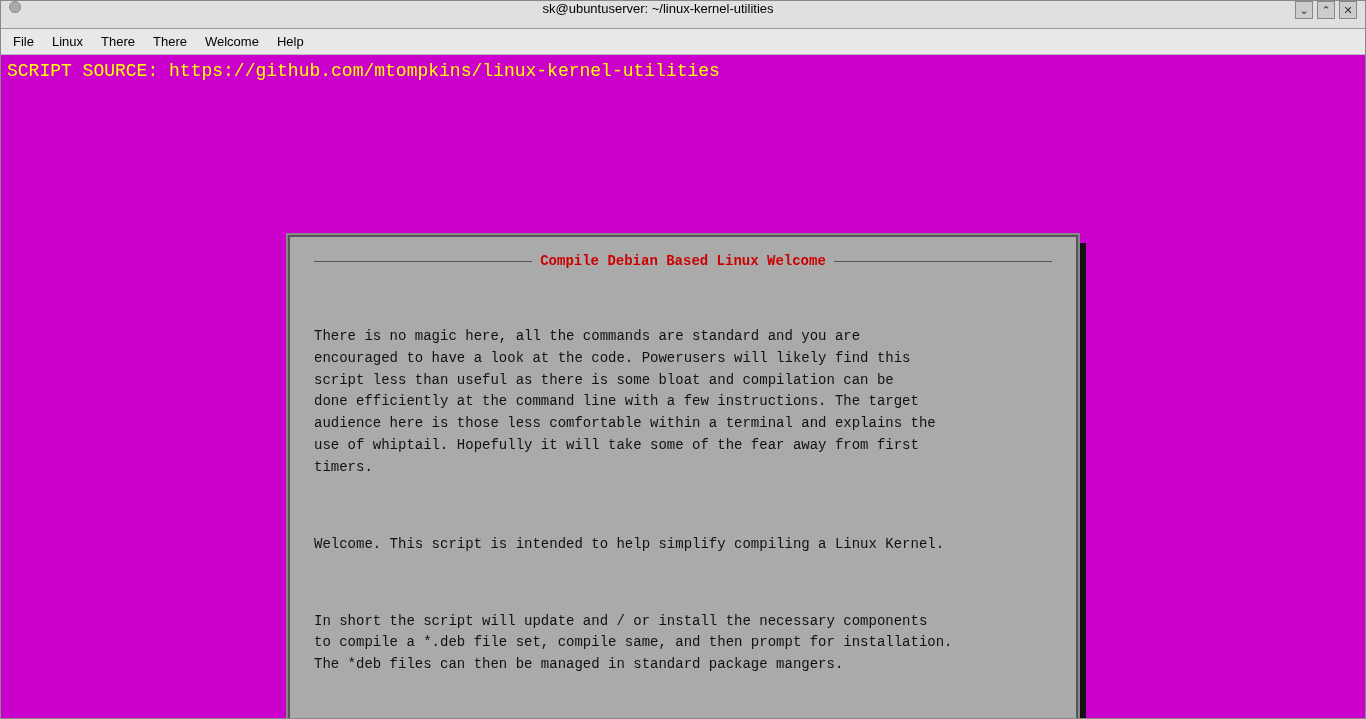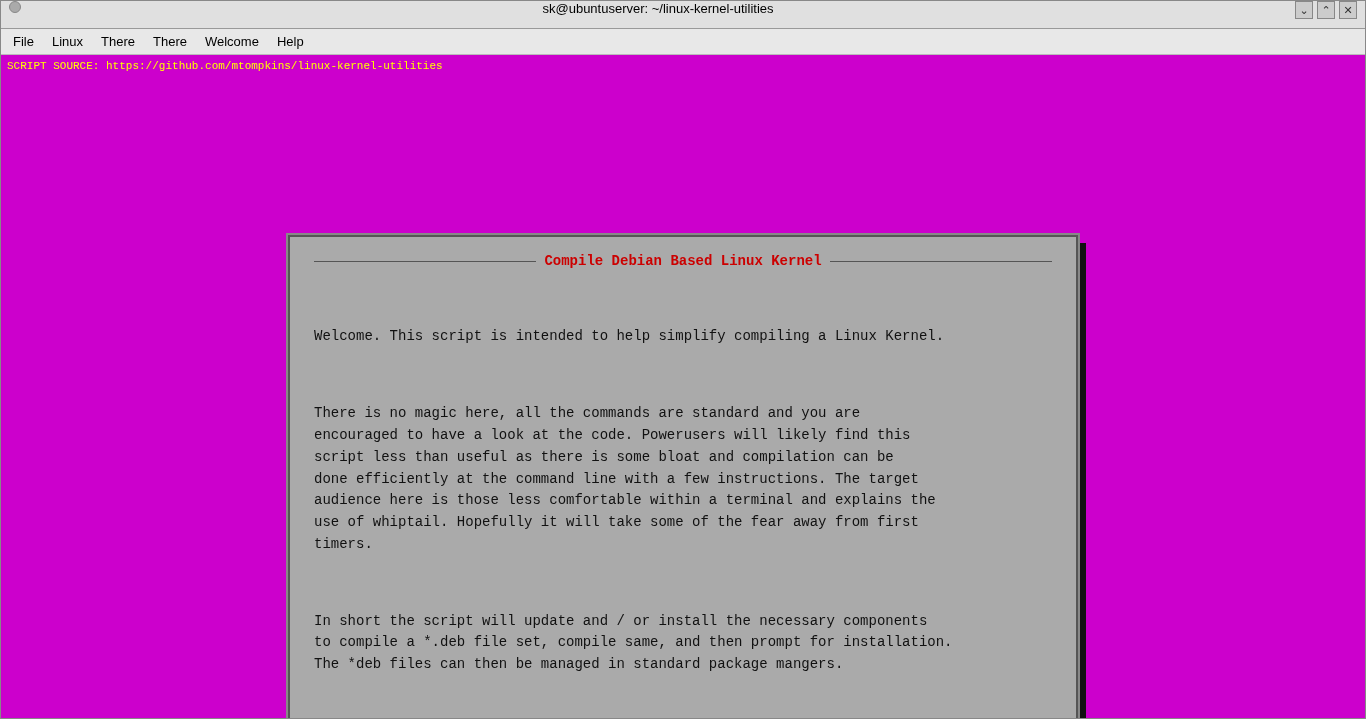--- a/index.html
+++ b/index.html
@@ -98,21 +98,21 @@
     .terminal-body {
       flex: 1;
       background: #cc00cc;
       padding: 4px 6px;
       position: relative;
       overflow: hidden;
     }
 
     .terminal-line {
       color: #ffff00;
-      font-size: 11px;
+      font-size: 18px;
       font-family: 'Courier New', Courier, monospace;
       white-space: pre;
       line-height: 1.4;
     }
 
     
     .dialog-overlay {
       position: absolute;
       top: 180px;
       left: 50%;
@@ -207,33 +207,33 @@
 
   <div class="terminal-body">
     <div class="terminal-line">SCRIPT SOURCE: https://github.com/mtompkins/linux-kernel-utilities</div>
 
     <div class="dialog-overlay">
       <div class="dialog-shadow"></div>
       <div class="dialog-box">
 
         <div class="dialog-title-bar">
           <div class="dialog-title-line"></div>
-          <span class="dialog-title-text">Compile Debian Based Linux Kernel</span>
+          <span class="dialog-title-text">Compile Debian Based Linux Welcome</span>
           <div class="dialog-title-line"></div>
         </div>
 
         <div class="dialog-content">
-          <p>Welcome. This script is intended to help simplify compiling a Linux Kernel.</p>
           <p>There is no magic here, all the commands are standard and you are
 encouraged to have a look at the code. Powerusers will likely find this
 script less than useful as there is some bloat and compilation can be
 done efficiently at the command line with a few instructions. The target
 audience here is those less comfortable within a terminal and explains the
 use of whiptail. Hopefully it will take some of the fear away from first
 timers.</p>
+          <p>Welcome. This script is intended to help simplify compiling a Linux Kernel.</p>
           <p>In short the script will update and / or install the necessary components
 to compile a *.deb file set, compile same, and then prompt for installation.
 The *deb files can then be managed in standard package mangers.</p>
         </div>
 
       </div>
     </div>
 
   </div>
 </div>

